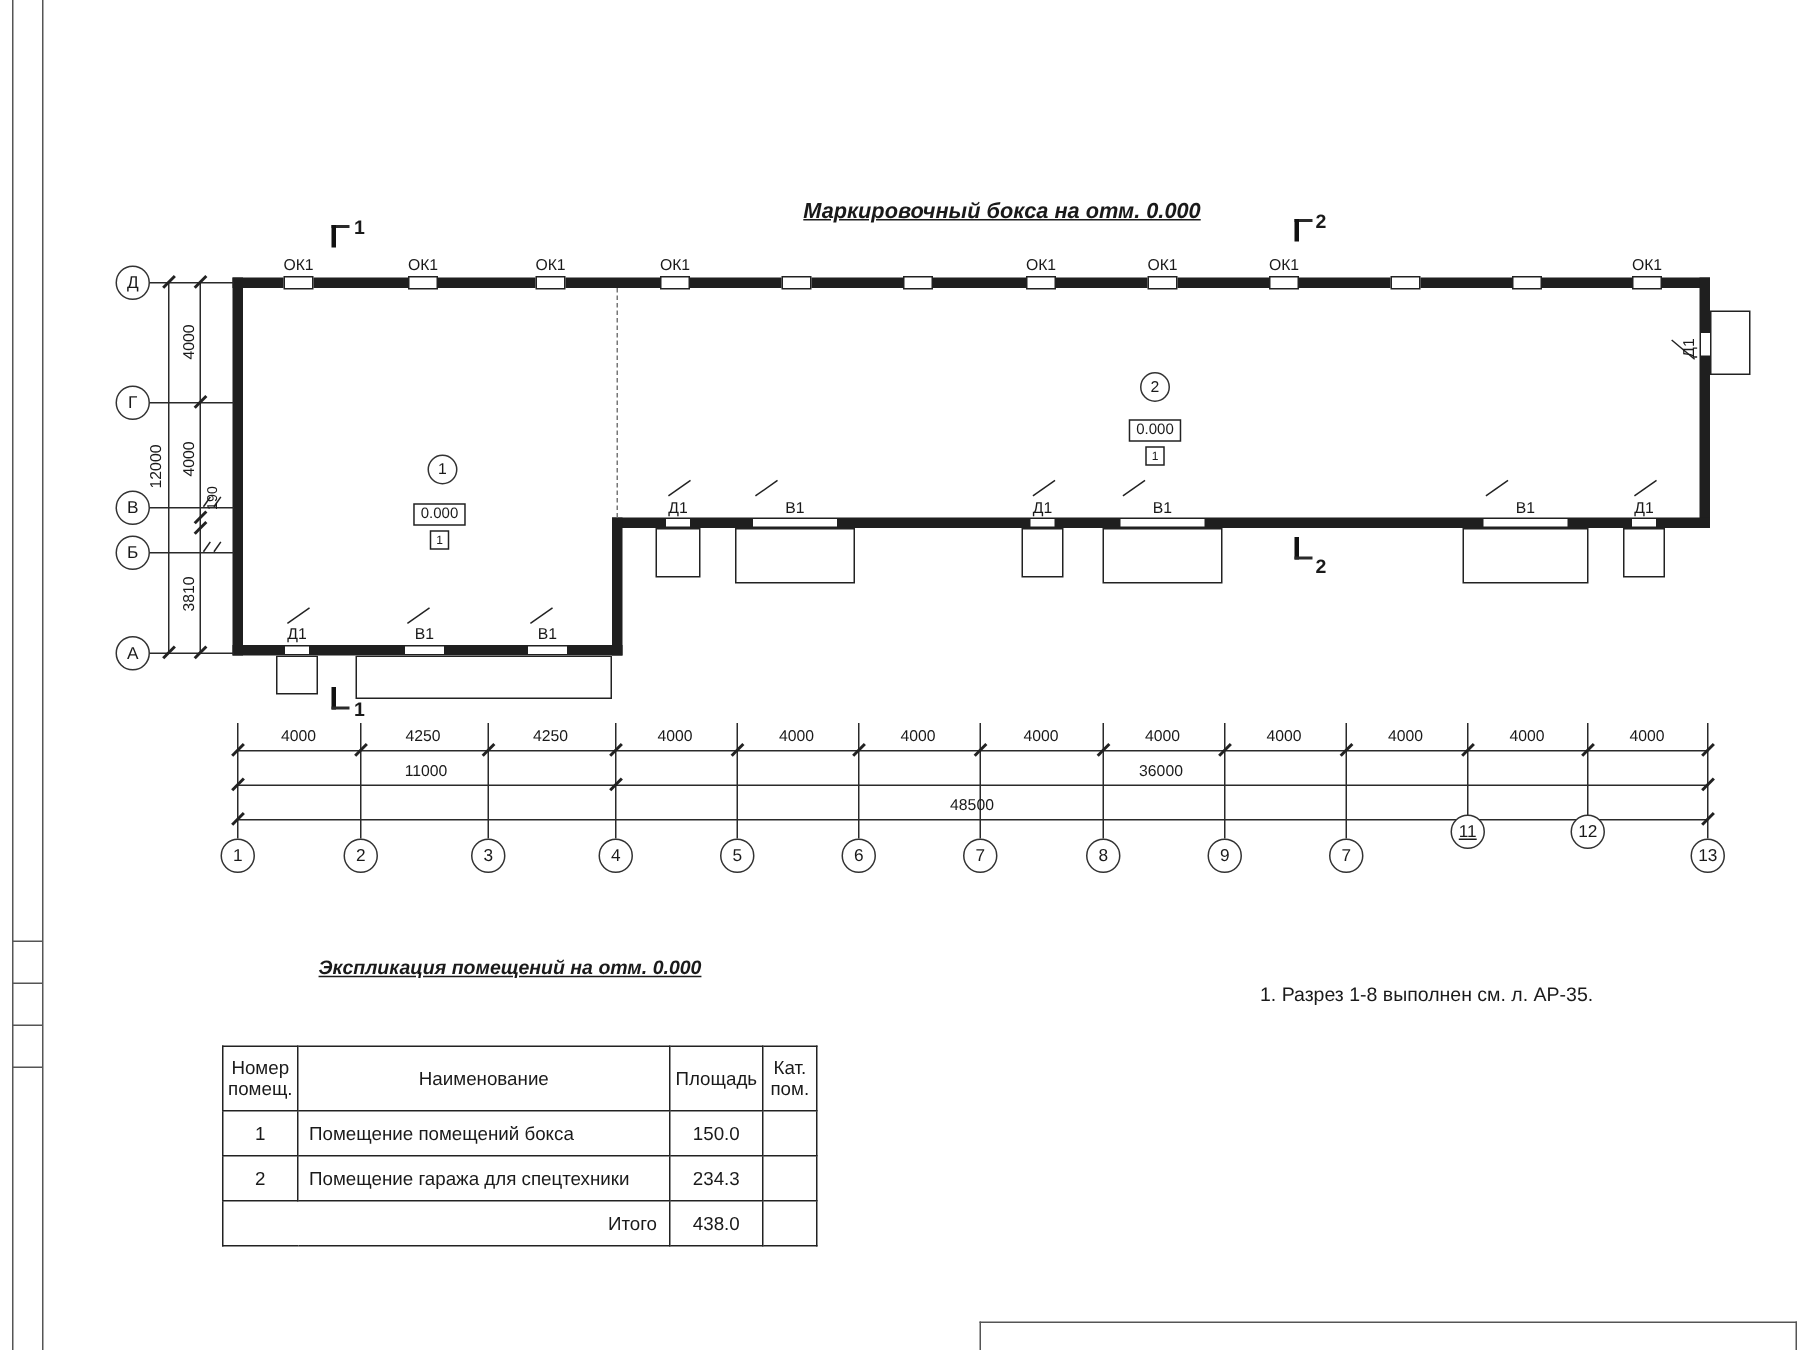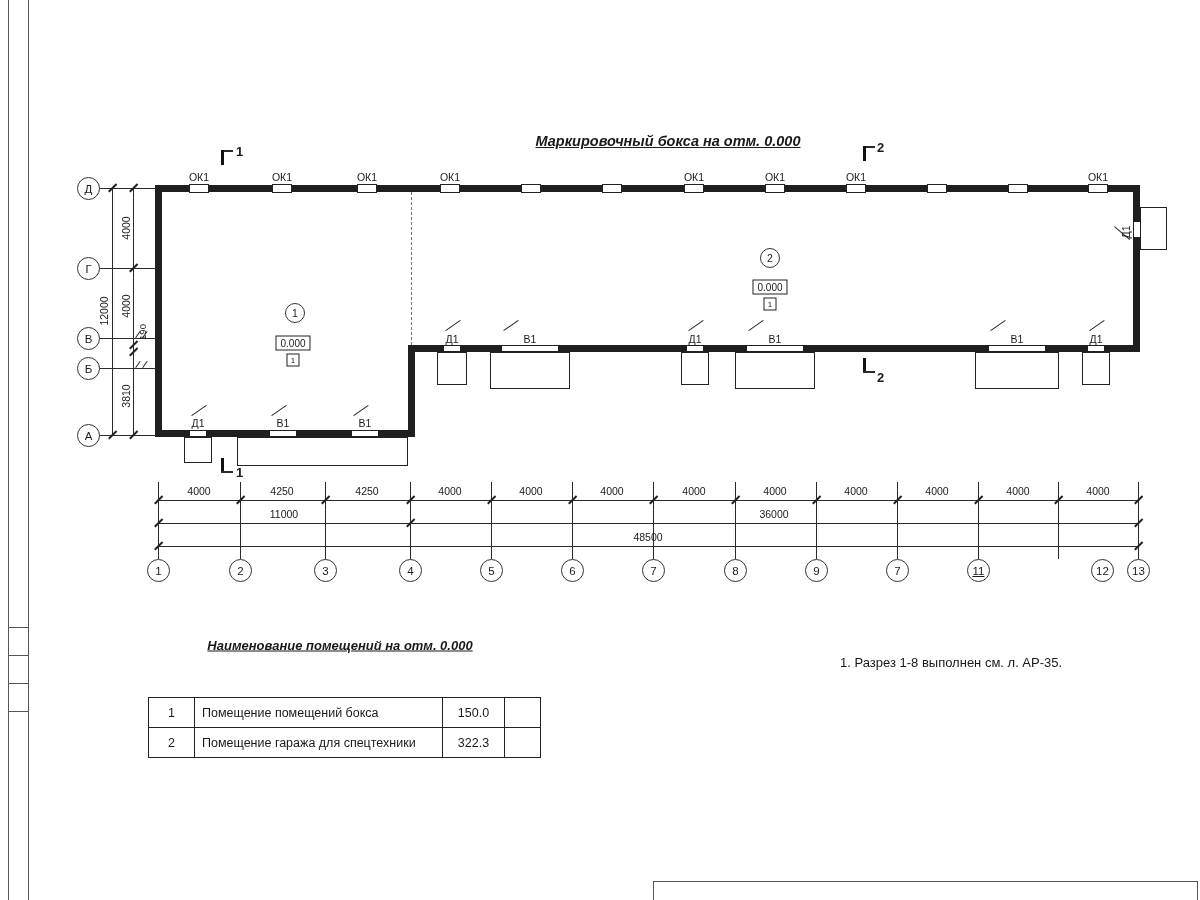--- a/index.html
+++ b/index.html
@@ -229,43 +229,54 @@
   <div class="circle" style="left:147px;top:559px;">1</div>
   <div class="circle" style="left:229px;top:559px;">2</div>
   <div class="circle" style="left:314px;top:559px;">3</div>
   <div class="circle" style="left:399px;top:559px;">4</div>
   <div class="circle" style="left:480px;top:559px;">5</div>
   <div class="circle" style="left:561px;top:559px;">6</div>
   <div class="circle" style="left:642px;top:559px;">7</div>
   <div class="circle" style="left:724px;top:559px;">8</div>
   <div class="circle" style="left:805px;top:559px;">9</div>
   <div class="circle" style="left:886px;top:559px;">7</div>
-  <div class="circle" style="left:967px;top:559px;text-decoration:underline;">11</div>
-  <div class="circle" style="left:1047px;top:559px;margin-left:44px;">12</div>
+  <div class="circle" style="left:967px;top:543px;text-decoration:underline;">11</div>
+  <div class="circle" style="left:1047px;top:543px;">12</div>
   <div class="circle" style="left:1127px;top:559px;">13</div>
 
-  <div class="tbl-title" style="left:340px;top:645px;">Наименование помещений на отм. 0.000</div>
+  <div class="tbl-title" style="left:340px;top:645px;">Экспликация помещений на отм. 0.000</div>
   <div class="note" style="left:840px;top:655px;">1. Разрез 1-8 выполнен см. л. АР-35.</div>
 
   <table class="expl-table">
     <colgroup>
       <col style="width:46px">
         <col style="width:248px">
         <col style="width:62px">
         <col style="width:36px">
     </colgroup>
     <tbody>
+        <tr class="hdr">
+      <td>Номер помещ.</td>
+      <td>Наименование</td>
+      <td>Площадь</td>
+      <td>Кат. пом.</td>
+    </tr>
     <tr>
       <td>1</td>
       <td class="l">Помещение помещений бокса</td>
       <td>150.0</td>
       <td></td>
     </tr>
     <tr>
       <td>2</td>
       <td class="l">Помещение гаража для спецтехники</td>
-      <td>322.3</td>
+      <td>234.3</td>
+      <td></td>
+    </tr>
+    <tr>
+      <td colspan="2" class="r">Итого</td>
+      <td>438.0</td>
       <td></td>
     </tr>
   </tbody>
     </table>
 
 </div>
 
 </body></html>

